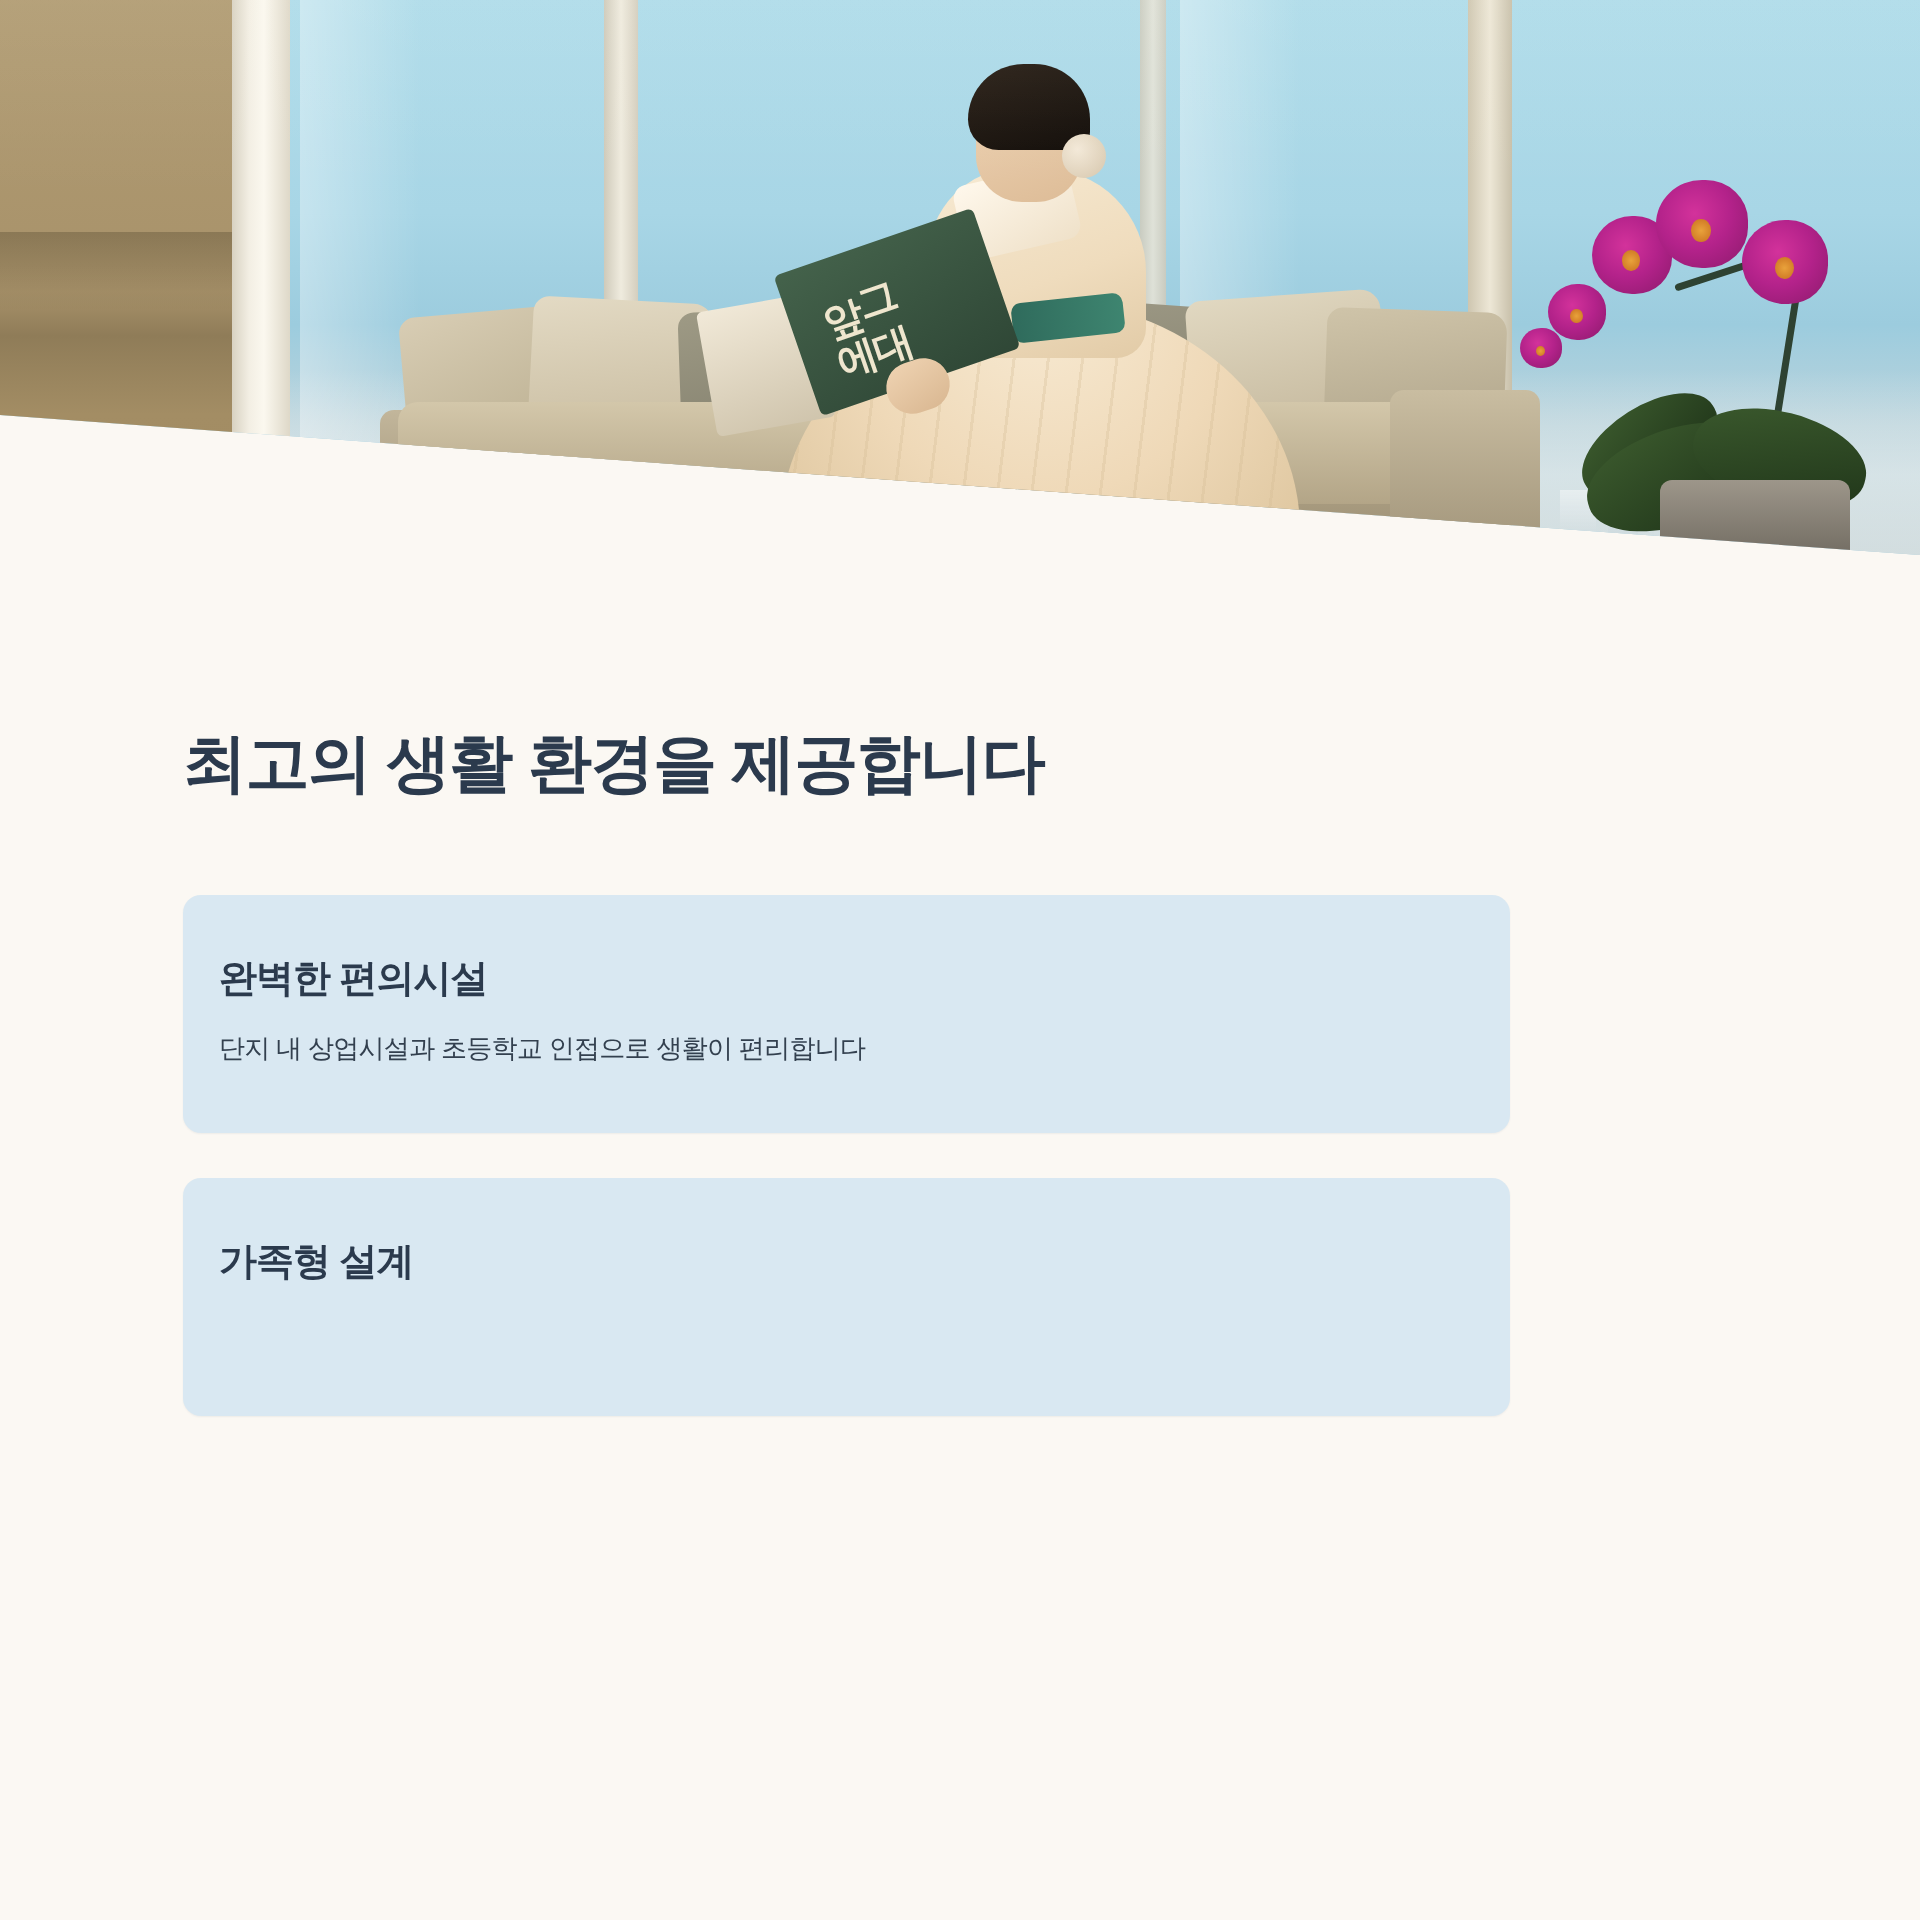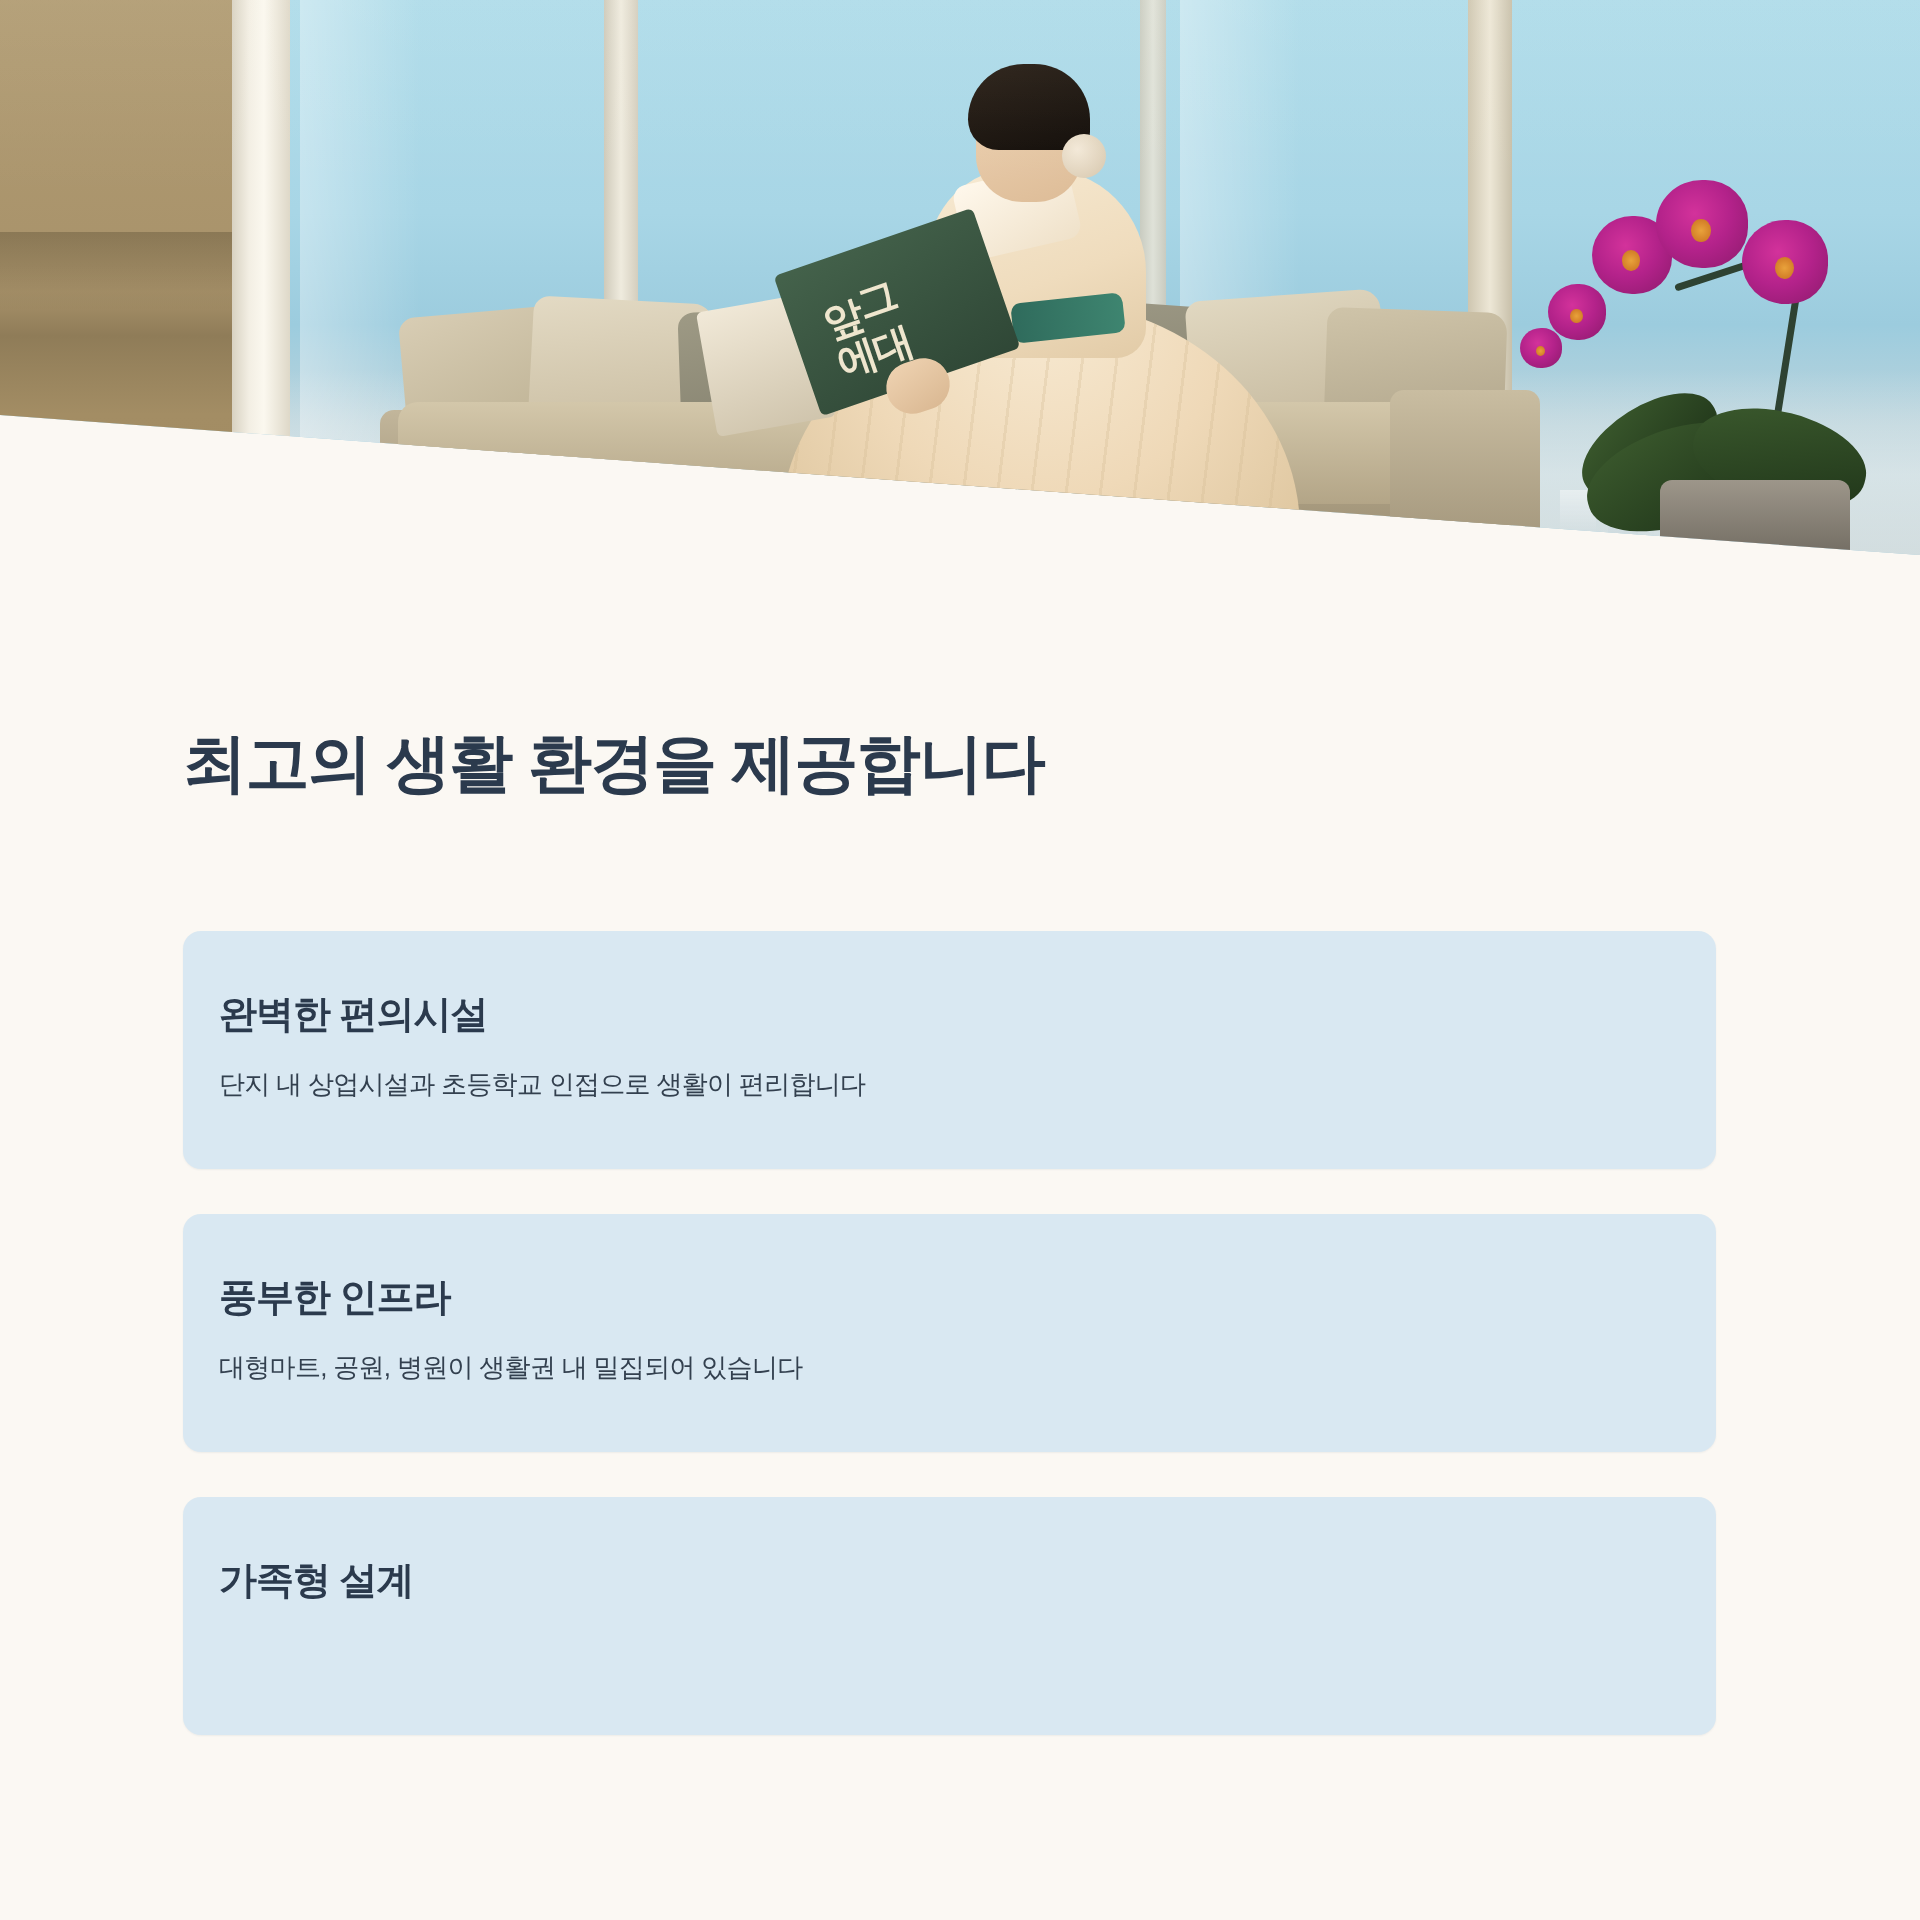--- a/index.html
+++ b/index.html
@@ -309,28 +309,27 @@
   }
 
   .cards {
     position: absolute;
     left: 183px;
     top: 335px;
     width: 1555px;
   }
 
   .card {
-    width: 1533px;
+    width: 1327px;
     height: 238px;
     background: #D9E8F2;
     border-radius: 18px;
     margin-bottom: 45px;
     position: relative;
     box-shadow: 0 1px 2px rgba(60,90,120,.07);
-    margin-top: 36px;
   }
   .card:last-child { margin-bottom: 0; }
 
   .card-title {
     position: absolute;
     left: 36px;
     top: 58px;
     font-size: 38px;
     font-weight: 700;
     color: #2B3A4D;
@@ -434,23 +433,19 @@
 
   <h1 class="page-title">최고의 생활 환경을 제공합니다</h1>
 
   <div class="cards">
 
     <div class="card">
       <div class="card-title">완벽한 편의시설</div>
       <div class="card-desc">단지 내 상업시설과 초등학교 인접으로 생활이 편리합니다</div>
     </div>
 
-    <div class="card">
-      <div class="card-title">풍부한 인프라</div>
-      <div class="card-desc">대형마트, 공원, 병원이 생활권 내 밀집되어 있습니다</div>
-    </div>
 
     <div class="card">
       <div class="card-title">가족형 설계</div>
     </div>
 
   </div>
 </div>
 
 </body></html>

